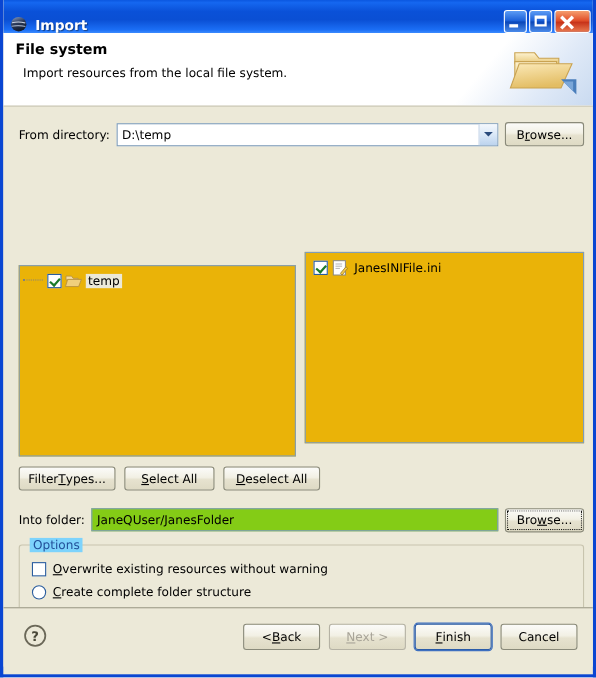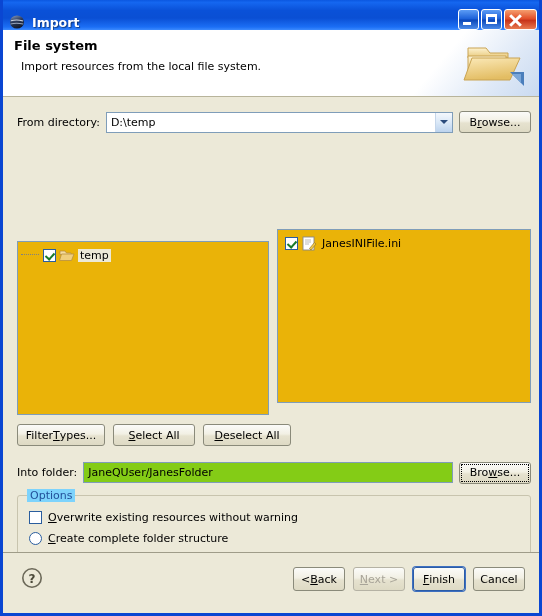--- a/index.html
+++ b/index.html
@@ -303,21 +303,21 @@
     background: #ece9d8;
   }
   .help-icon {
     position: absolute; left: 18px; top: 15px;
     width: 22px; height: 22px;
   }
   .footer-btns {
     position: absolute; right: 14px; top: 15px;
     display: flex; gap: 8px;
   }
-  .footer-btns .btn { width: 52px; height: 24px; padding: 0; }
+  .footer-btns .btn { width: 70px; height: 24px; padding: 0; }
 
   u { text-decoration: underline; }
 </style>
 </head>
 <body>
 
 <div class="window">
 
   <div class="titlebar">
     <div class="title-left">

